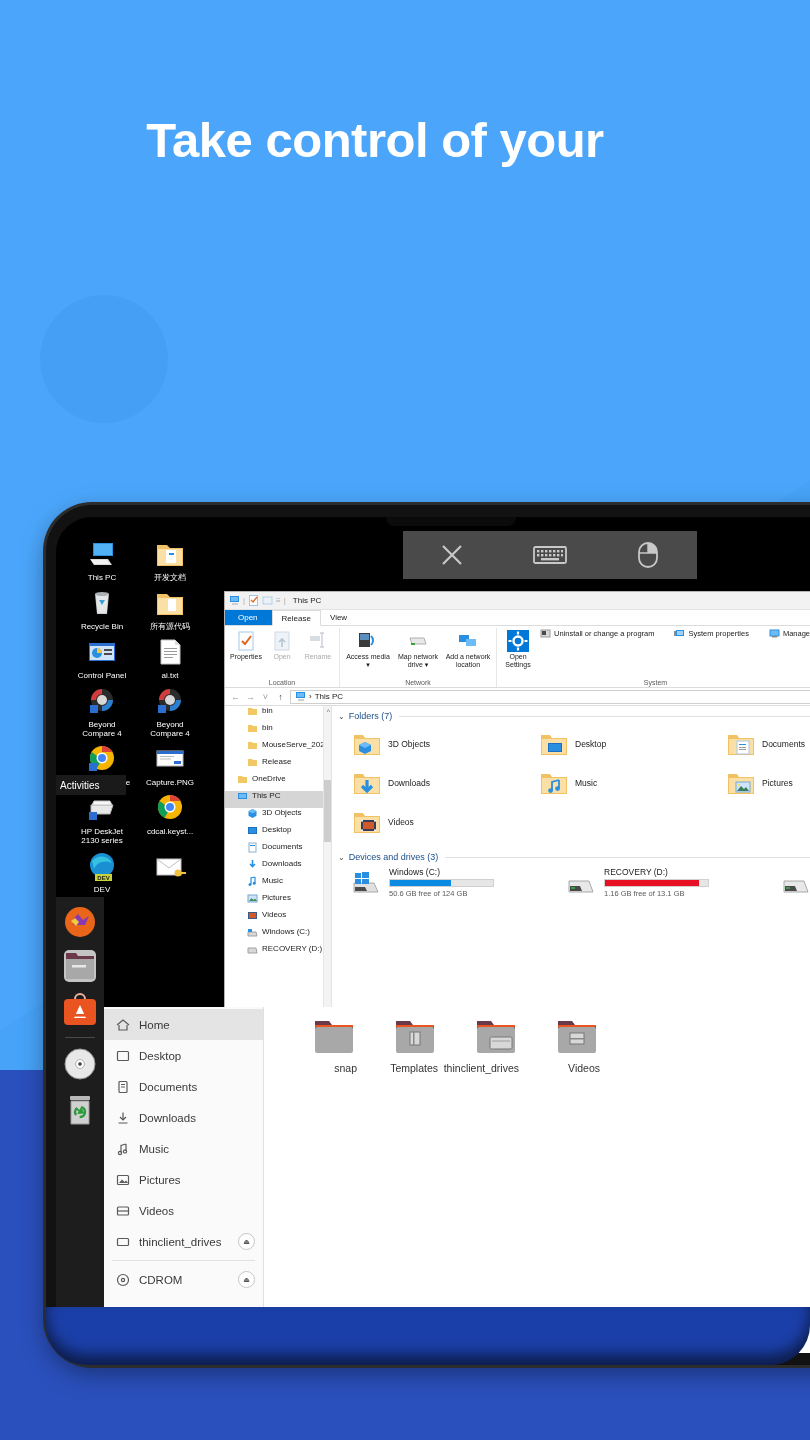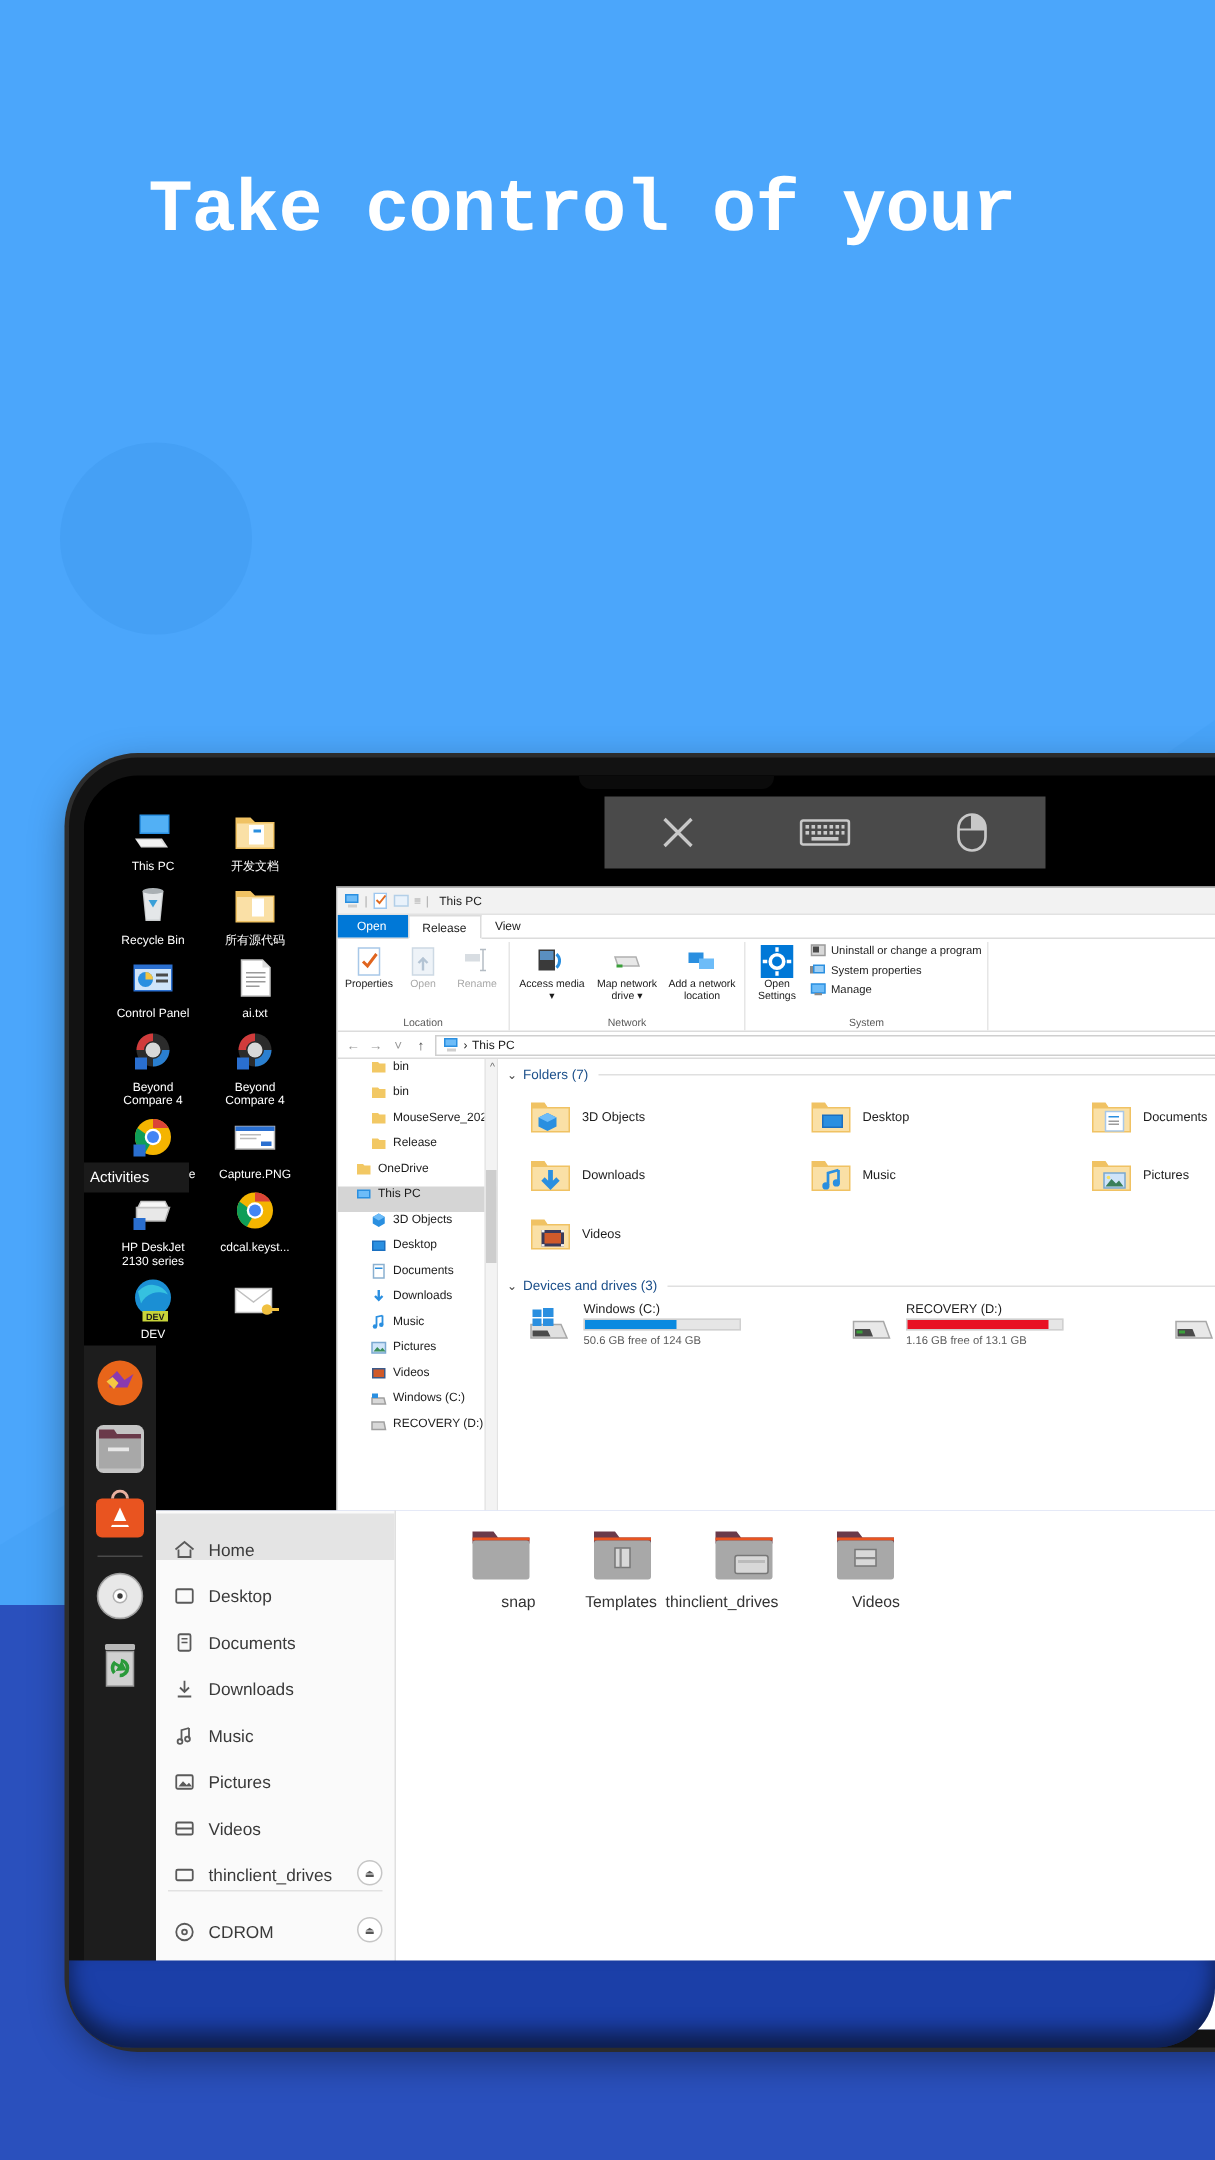--- a/index.html
+++ b/index.html
@@ -25,25 +25,25 @@
     overflow: hidden;
   }
   .bg-wave svg { display: block; }
   .bg-bottom {
     position: absolute; left: 0; top: 1070px; width: 810px; height: 370px;
     background: #2a50bd;
   }
 
   
   .headline {
-    position: absolute; left: 16px; top: 104px; width: 744px;
+    position: absolute; left: 3px; top: 104px; width: 744px;
     text-align: center; color: #ffffff;
     font-size: 49px; font-weight: bold; line-height: 72px;
     letter-spacing: -0.5px;
-    font-family: Liberation Mono, monospace;
+    font-family: Liberation Sans, sans-serif;
   }
   .headline div { white-space: nowrap; }
 
   
   .phone {
     position: absolute; left: 46px; top: 505px;
     width: 820px; height: 860px;
     background: #121212;
     border-radius: 46px 46px 46px 46px;
     box-shadow: 0 0 0 3px #2c2c2c, 0 8px 26px rgba(0,0,0,.40);
@@ -139,21 +139,21 @@
   .rb-item {
     width: 34px; display: flex; flex-direction: column; align-items: center;
     padding-top: 2px;
   }
   .rb-item.wide { width: 48px; }
   .rb-item .ic { width: 22px; height: 22px; }
   .rb-item .tx {
     font-size: 7px; line-height: 8px; text-align: center; color: #1b1b1b; margin-top: 1px;
   }
   .rb-item.dis .tx { color: #a9a9a9; }
-  .rb-small-list { display: flex; flex-direction: column; justify-content: center; gap: 2px; padding-left: 3px; }
+  .rb-small-list { display: flex; justify-content: center; gap: 20px; padding-left: 3px; }
   .rb-small { display: flex; align-items: center; gap: 3px; font-size: 7.5px; color: #1b1b1b; }
   .rb-small .ic { width: 11px; height: 11px; }
 
   .ex-nav {
     height: 18px; display: flex; align-items: center; gap: 4px;
     padding: 0 5px; border-bottom: 1px solid #dcdcdc; background: #fff;
   }
   .navbtn { color: #999; font-size: 9px; width: 11px; text-align: center; }
   .navbtn.on { color: #4a4a4a; }
   .addrbar {
@@ -220,21 +220,21 @@
 
   .ub-files {
     position: absolute; left: 48px; top: 0; width: 752px; height: 346px;
     background: #ffffff; display: flex;
   }
   .ub-side {
     width: 160px; background: #fafafa; border-right: 1px solid #e0e0e0;
     padding-top: 2px;
   }
   .ub-item {
-    height: 31px; display: flex; align-items: flex-end; gap: 9px;
+    height: 31px; display: flex; align-items: center; gap: 9px;
     padding: 0 8px 0 12px; font-size: 11.5px; color: #3a3a3a;
   }
   .ub-item.sel { background: #e4e4e4; }
   .ub-item .ic { width: 14px; height: 14px; flex: none; color: #5a5a5a; }
   .ub-item .nm { flex: 1; white-space: nowrap; }
   .eject {
     width: 17px; height: 17px; border: 1px solid #c6c6c6; border-radius: 50%;
     display: flex; align-items: center; justify-content: center; font-size: 7px; color: #555;
     background: #fff; flex: none;
   }

